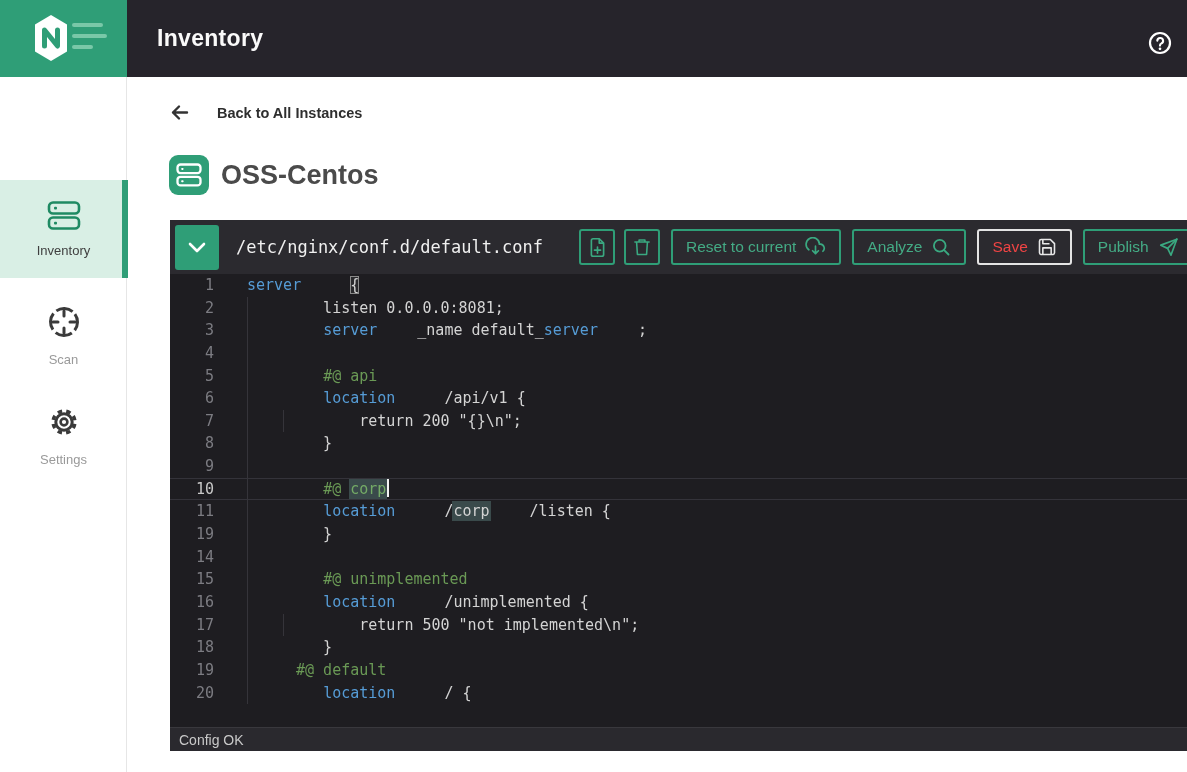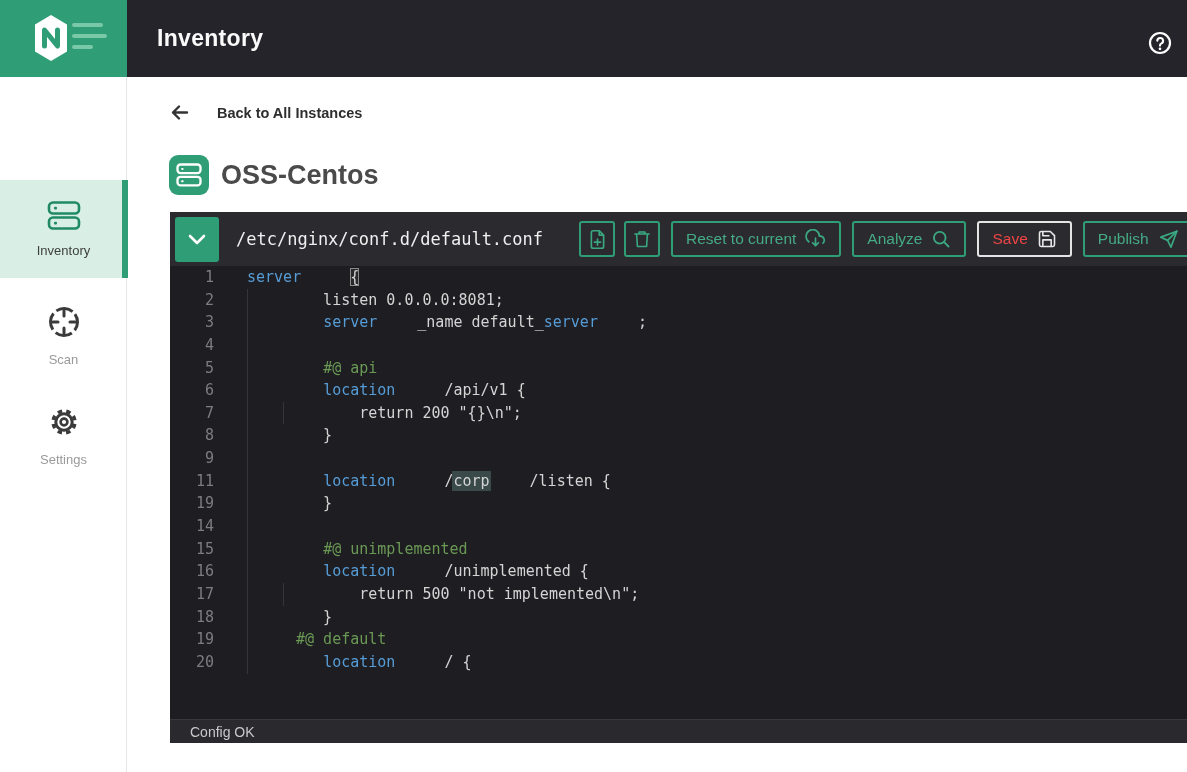--- a/index.html
+++ b/index.html
@@ -35,21 +35,21 @@
 
   
   .back-link { position:absolute; left:170px; top:104px; display:flex; align-items:center; gap:28px;
                cursor:pointer; }
   .back-link .txt { font-size:14.5px; font-weight:700; color:#2e2e2e; }
   .instance-icon { position:absolute; left:169px; top:155px; width:40px; height:40px; background:#2f9e77;
                    border-radius:9px; display:flex; align-items:center; justify-content:center; }
   .page-title { position:absolute; left:221px; top:160px; font-size:27px; font-weight:700; color:#4a4a4a; }
 
   
-  .editor { position:absolute; left:170px; top:212px; width:1017px; height:531px; }
+  .editor { position:absolute; left:170px; top:220px; width:1017px; height:531px; }
   .ed-toolbar { height:54px; background:#2b2a2f; display:flex; align-items:center; padding:0 7px 0 5px; }
   .chev-btn { width:44px; height:45px; background:#2f9e77; border:none; border-radius:3px;
               display:flex; align-items:center; justify-content:center; cursor:pointer; flex:none; }
   .file-path { margin-left:17px; font-family:"DejaVu Sans Mono", monospace; font-size:17px; color:#f0f0f0;
                white-space:nowrap; }
   .ibtn { width:36px; height:36px; background:transparent; border:2px solid #2f9e77; border-radius:3px;
           display:flex; align-items:center; justify-content:center; cursor:pointer; flex:none; }
   .ibtn.newfile { margin-left:36px; }
   .ibtn.trash { margin-left:9px; }
   .tb-spacer { flex:1; }
@@ -70,21 +70,21 @@
   .pl  { color:#d4d4d4;margin-left:40px; }
   .kw  { color:#569cd6; }
   .cm  { color:#6a9955; }
   .hl  { color:#d4d4d4; background:#3a4a4b; box-shadow:0 0 0 1px #3a4a4b; }
   .cmh { color:#74ab66; background:#3a4a4b; box-shadow:0 0 0 1px #3a4a4b; }
   .bm  { color:#d4d4d4; outline:1px solid #8a8a8a; outline-offset:-1px; background:rgba(150,150,150,.10); }
   .cursor { display:inline-block; width:2px; height:18px; background:#f2f2f2; vertical-align:-3px;
             margin-left:1px; }
 
   .ed-status { height:24px; background:#2a292e; border-top:1px solid #39383d; color:#c9c9c9;
-               font-size:14px; display:flex; align-items:center; padding-left:20px; }
+               font-size:14px; display:flex; align-items:center; padding-left:9px; }
 
   svg { display:block; }
 </style>
 </head>
 <body>
 
 <div class="canvas">
 
   <div class="topbar">
     <div class="logo-block">
@@ -213,20 +213,21 @@
     <div class="ed-code">
         <div class="code-row"><span class="gutter">1</span><span class="code-content"><span class="kw">server</span><span class="pl"> </span><span class="bm">{</span></span></div>
         <div class="code-row"><span class="gutter">2</span><span class="code-content"><i class="guide" style="left: 33px;"></i><span class="pl">    listen 0.0.0.0:8081;</span></span></div>
         <div class="code-row"><span class="gutter">3</span><span class="code-content"><i class="guide" style="left: 33px;"></i><span class="pl">    </span><span class="kw">server</span><span class="pl">_name default_</span><span class="kw">server</span><span class="pl">;</span></span></div>
         <div class="code-row"><span class="gutter">4</span><span class="code-content"><i class="guide" style="left: 33px;"></i></span></div>
         <div class="code-row"><span class="gutter">5</span><span class="code-content"><i class="guide" style="left: 33px;"></i><span class="pl">    </span><span class="cm">#@ api</span></span></div>
         <div class="code-row"><span class="gutter">6</span><span class="code-content"><i class="guide" style="left: 33px;"></i><span class="pl">    </span><span class="kw">location</span><span class="pl"> /api/v1 {</span></span></div>
         <div class="code-row"><span class="gutter">7</span><span class="code-content"><i class="guide" style="left: 33px;"></i><i class="guide" style="left: 69.24px;"></i><span class="pl">        return 200 "{}\n";</span></span></div>
         <div class="code-row"><span class="gutter">8</span><span class="code-content"><i class="guide" style="left: 33px;"></i><span class="pl">    }</span></span></div>
         <div class="code-row"><span class="gutter">9</span><span class="code-content"><i class="guide" style="left: 33px;"></i></span></div>
+        <div class="code-row active"><span class="gutter">10</span><span class="code-content"><i class="guide" style="left: 33px;"></i><span class="pl">    </span><span class="cm">#@ </span><span class="cmh">corp</span><span class="cursor"></span></span></div>
         <div class="code-row"><span class="gutter">11</span><span class="code-content"><i class="guide" style="left: 33px;"></i><span class="pl">    </span><span class="kw">location</span><span class="pl"> /</span><span class="hl">corp</span><span class="pl">/listen {</span></span></div>
         <div class="code-row"><span class="gutter">19</span><span class="code-content"><i class="guide" style="left: 33px;"></i><span class="pl">    }</span></span></div>
         <div class="code-row"><span class="gutter">14</span><span class="code-content"><i class="guide" style="left: 33px;"></i></span></div>
         <div class="code-row"><span class="gutter">15</span><span class="code-content"><i class="guide" style="left: 33px;"></i><span class="pl">    </span><span class="cm">#@ unimplemented</span></span></div>
         <div class="code-row"><span class="gutter">16</span><span class="code-content"><i class="guide" style="left: 33px;"></i><span class="pl">    </span><span class="kw">location</span><span class="pl"> /unimplemented {</span></span></div>
         <div class="code-row"><span class="gutter">17</span><span class="code-content"><i class="guide" style="left: 33px;"></i><i class="guide" style="left: 69.24px;"></i><span class="pl">        return 500 "not implemented\n";</span></span></div>
         <div class="code-row"><span class="gutter">18</span><span class="code-content"><i class="guide" style="left: 33px;"></i><span class="pl">    }</span></span></div>
         <div class="code-row"><span class="gutter">19</span><span class="code-content"><i class="guide" style="left: 33px;"></i><span class="pl"> </span><span class="cm">#@ default</span></span></div>
         <div class="code-row"><span class="gutter">20</span><span class="code-content"><i class="guide" style="left: 33px;"></i><span class="pl">    </span><span class="kw">location</span><span class="pl"> / {</span></span></div>
       </div>

